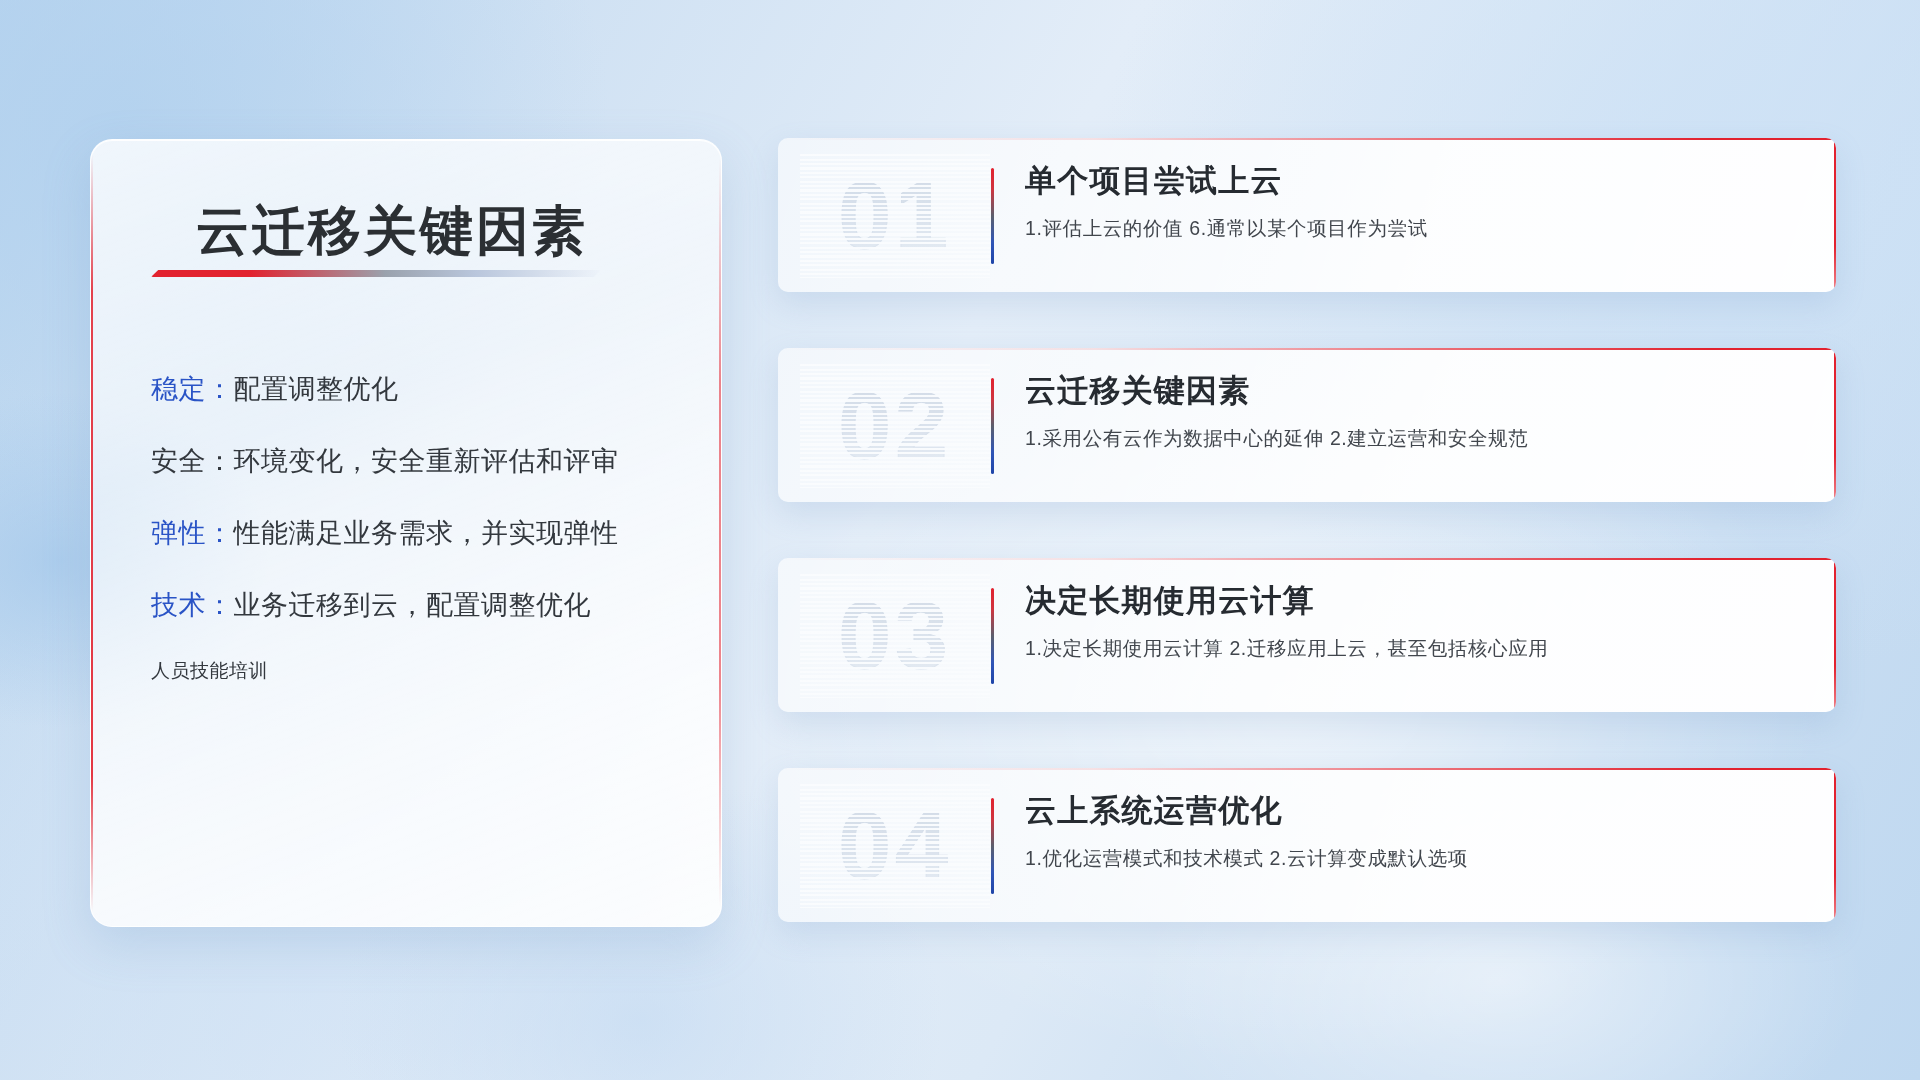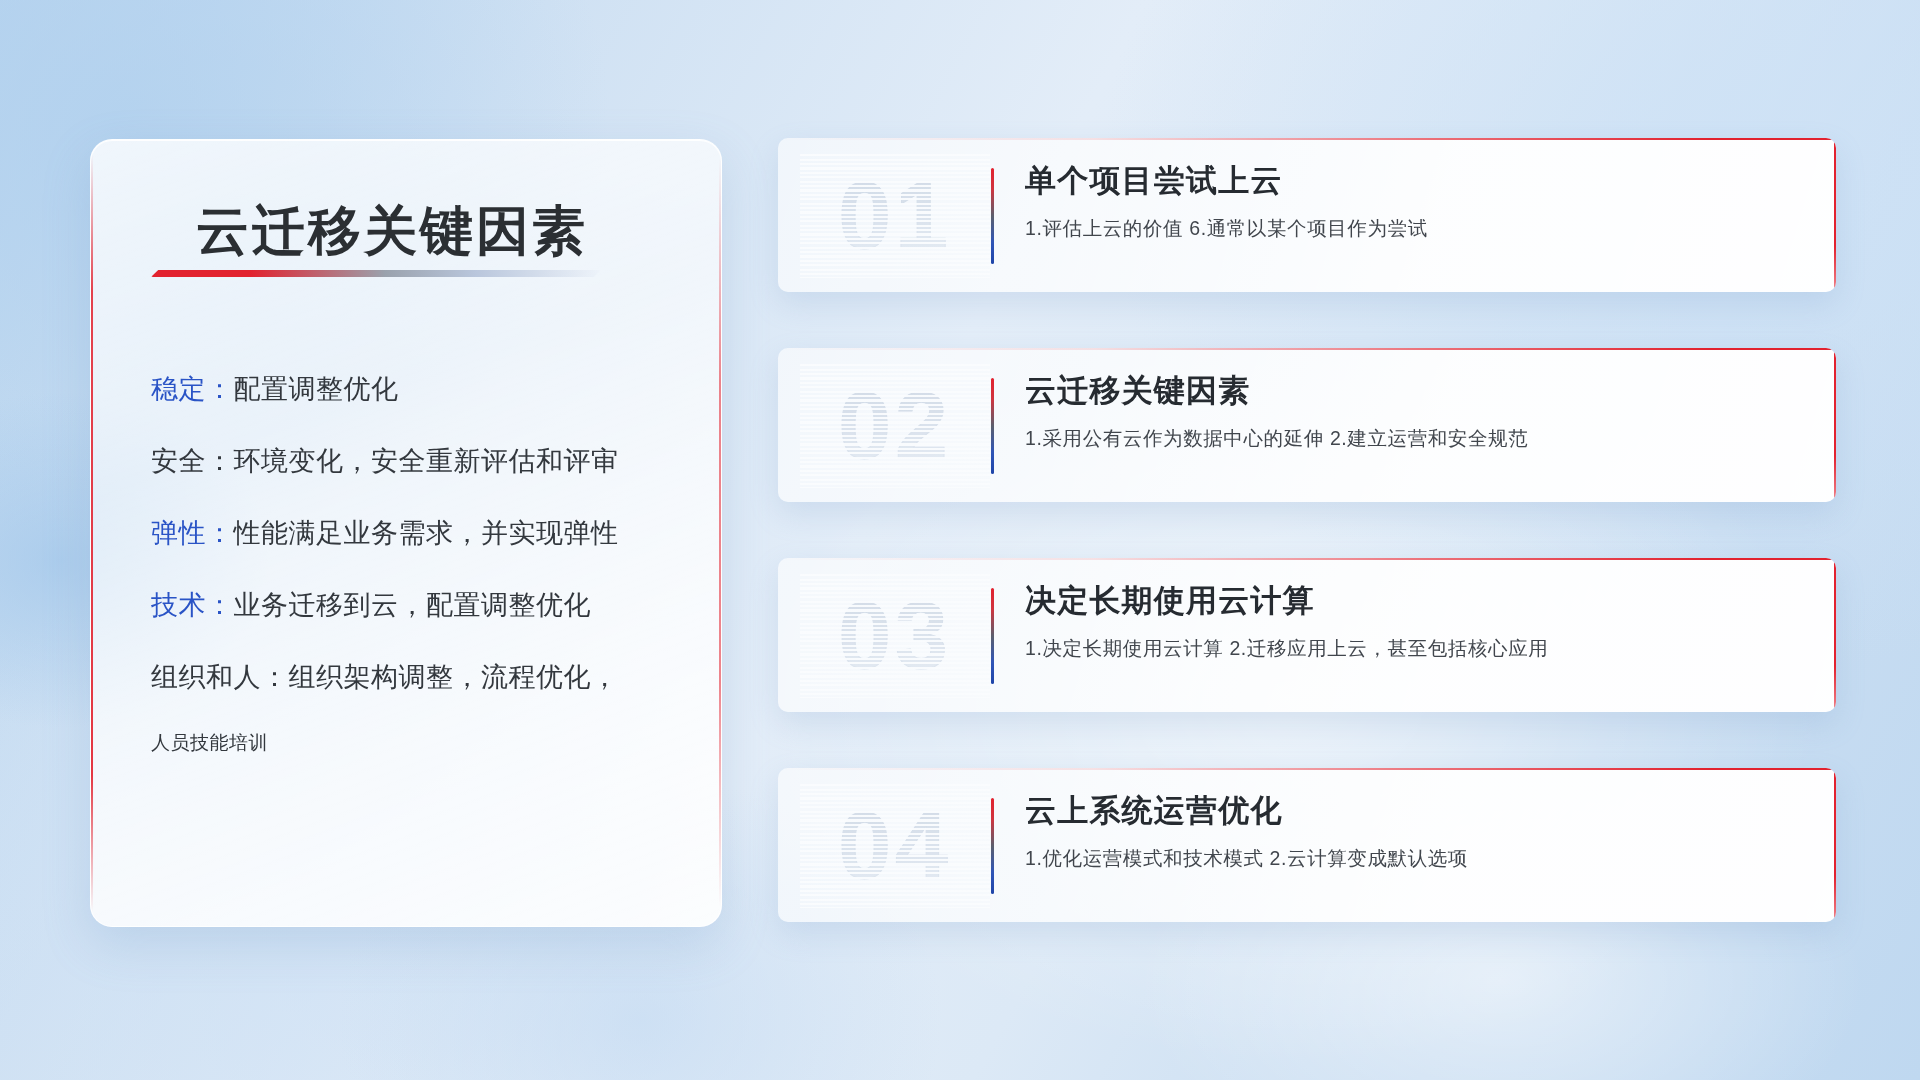--- a/index.html
+++ b/index.html
@@ -129,23 +129,20 @@
       </div>
 
       <div class="factor-row">
         <span class="k blue">弹性：</span><span class="v">性能满足业务需求，并实现弹性</span>
       </div>
 
       <div class="factor-row">
         <span class="k blue">技术：</span><span class="v">业务迁移到云，配置调整优化</span>
       </div>
 
-      <div class="factor-row">
-        <span class="k gray">组织和人：</span><span class="v">组织架构调整，流程优化，</span>
-      </div>
 
       <div class="factor-cont">人员技能培训</div>
     </div>
   </div>
 
   <div class="cards">
 
     <div class="card">
       <div class="card-inner">
         <div class="card-num"><span>01</span></div>

